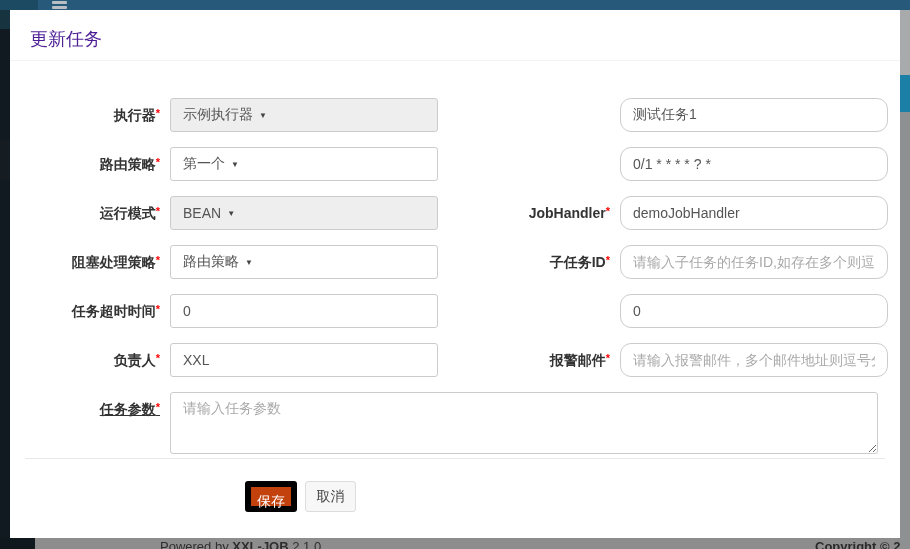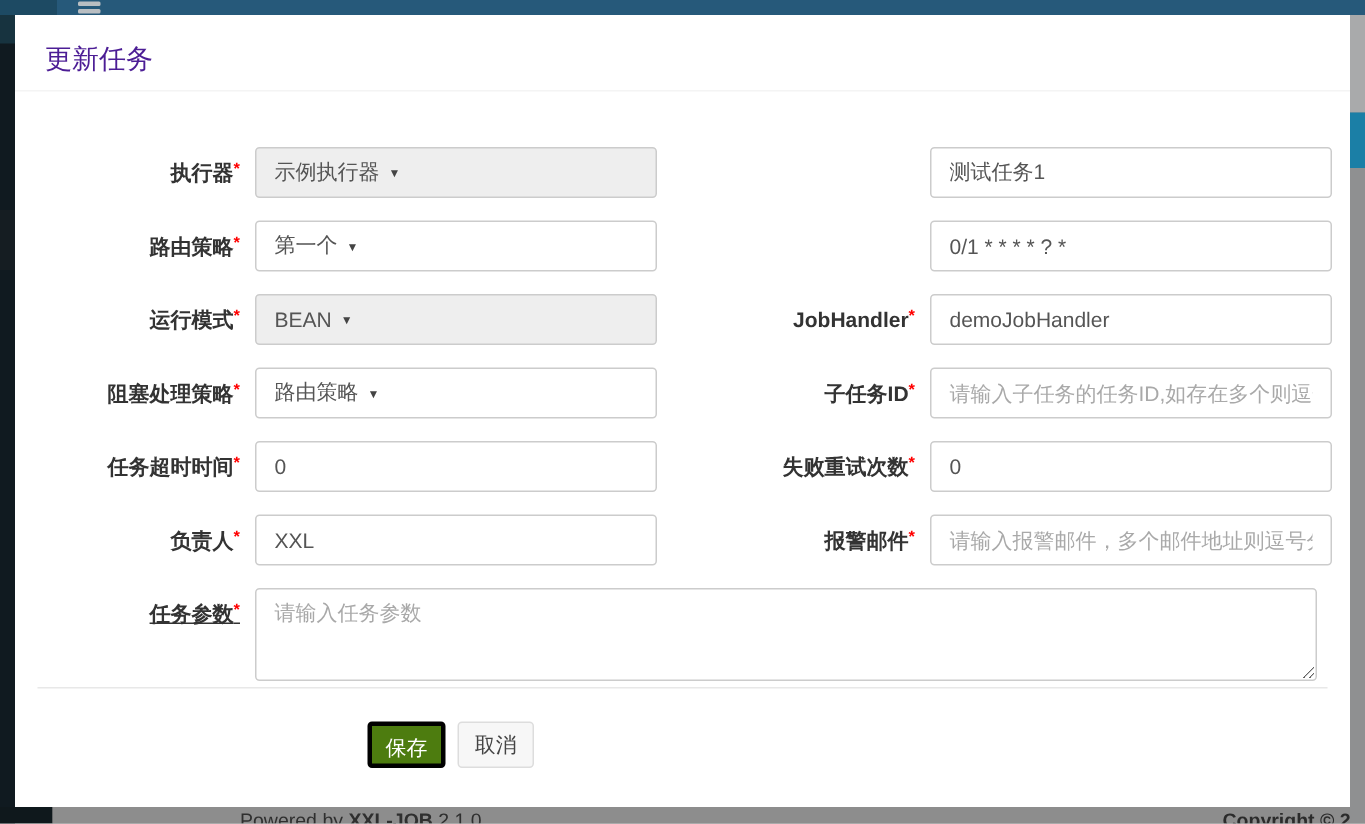--- a/index.html
+++ b/index.html
@@ -37,31 +37,31 @@
 
   .form { position: absolute; left: 0; top: 0; width: 100%; height: 100%; }
   .frow { position: absolute; left: 0; width: 100%; height: 34px; margin-top: 17px; }
   .flabel { position: absolute; top: 0; width: 150px; text-align: right; font-size: 14px; font-weight: bold; color: #333; line-height: 34px; white-space: nowrap; }
   .flabel .req { color: #ff0000; font-weight: bold; font-size: 11px; vertical-align: top; line-height: 30px; }
   .lab-l { left: 0; }
   .lab-r { left: 450px; }
   .ctrl { position: absolute; top: 0; height: 34px; border: 1px solid #ccc; border-radius: 3px; background: #fff; font-size: 14px; color: #555; padding: 6px 12px; font-family: "Liberation Sans", "DejaVu Sans", sans-serif; }
   .ctrl::placeholder { color: #a9a9a9; opacity: 1; }
   .ctrl-l { left: 160px; width: 268px; }
-  .ctrl-r { left: 610px; width: 268px; }
+  .ctrl-r { left: 610px; width: 268px; border-radius: 11px; }
   .sel { display: flex; align-items: center; cursor: default; }
   .sel .arrow { font-size: 8px; color: #444; flex: 0 0 auto; margin-left: 6px; }
   .sel.disabled { background: #eee; }
   .txtarea { position: absolute; left: 160px; top: 0; width: 708px; height: 62px; resize: both; line-height: 1.4; }
   .flabel-top { line-height: 34px; text-decoration: underline; }
 
   .divider { position: absolute; left: 15px; right: 15px; top: 448px; border-top: 1px solid #e8e8e8; }
 
   .btn { position: absolute; top: 471px; height: 31px; border-radius: 3px; font-size: 14px; text-align: center; line-height: 29px; cursor: pointer; font-family: "Liberation Sans", "DejaVu Sans", sans-serif; }
-  .btn-save { left: 235px; width: 52px; background: #4d7c0f; border: 3px solid #000000; color: #ffffff; }
+  .btn-save { left: 235px; width: 52px; background: #c2410c; border: 6px solid #000000; color: #ffffff; }
   .btn-cancel { left: 295px; width: 51px; background: #f7f7f7; border: 1px solid #ddd; color: #444; }
 </style>
 </head>
 <body>
 
 <div class="page">
 
   <div class="bg-navbar">
     <div class="bg-navbar-logo"></div>
     <div class="hamburger">
@@ -124,21 +124,20 @@
           <span>路由策略</span>
           <span class="arrow">▼</span>
         </div>
         <div class="flabel lab-r"><span>子任务ID</span><span class="req">*</span></div>
         <input class="ctrl ctrl-r" placeholder="请输入子任务的任务ID,如存在多个则逗号分隔" style="">
       </div>
 
       <div class="frow" style="top:267px">
         <div class="flabel lab-l"><span>任务超时时间</span><span class="req">*</span></div>
         <input class="ctrl ctrl-l" value="0" style="">
-        <div class="flabel lab-r"><span>失败重试次数</span><span class="req">*</span></div>
         <input class="ctrl ctrl-r" value="0" style="">
       </div>
 
       <div class="frow" style="top:316px">
         <div class="flabel lab-l"><span>负责人</span><span class="req">*</span></div>
         <input class="ctrl ctrl-l" value="XXL" style="">
         <div class="flabel lab-r"><span>报警邮件</span><span class="req">*</span></div>
         <input class="ctrl ctrl-r" placeholder="请输入报警邮件，多个邮件地址则逗号分隔" style="">
       </div>
 

